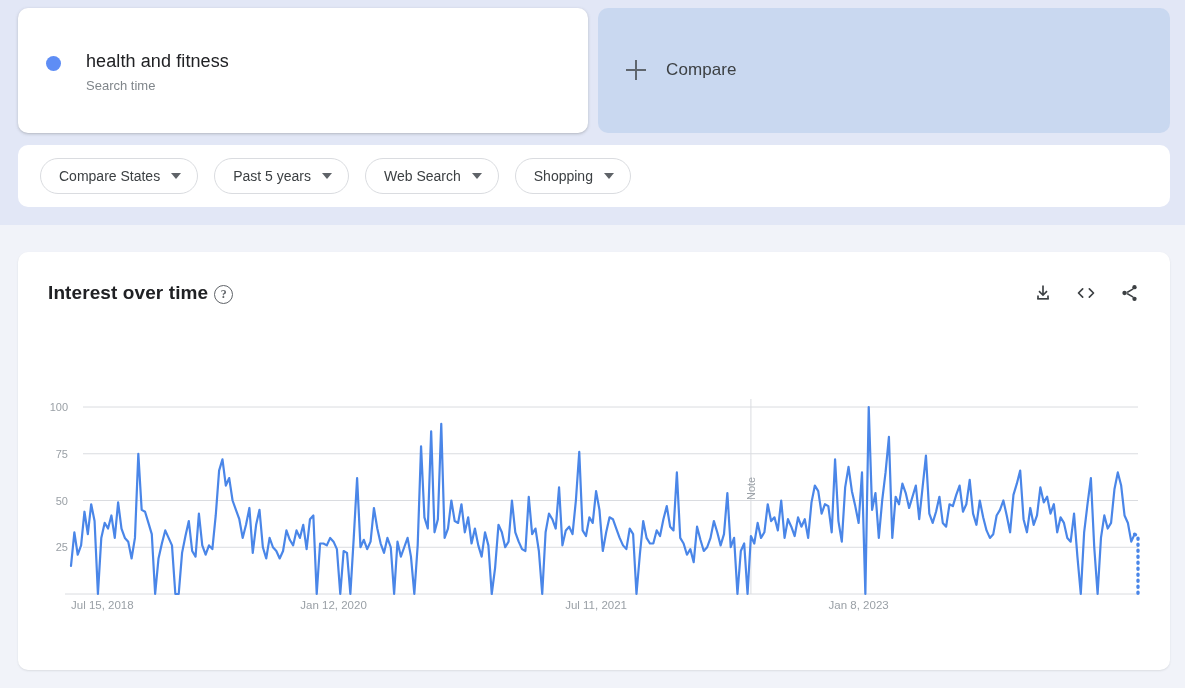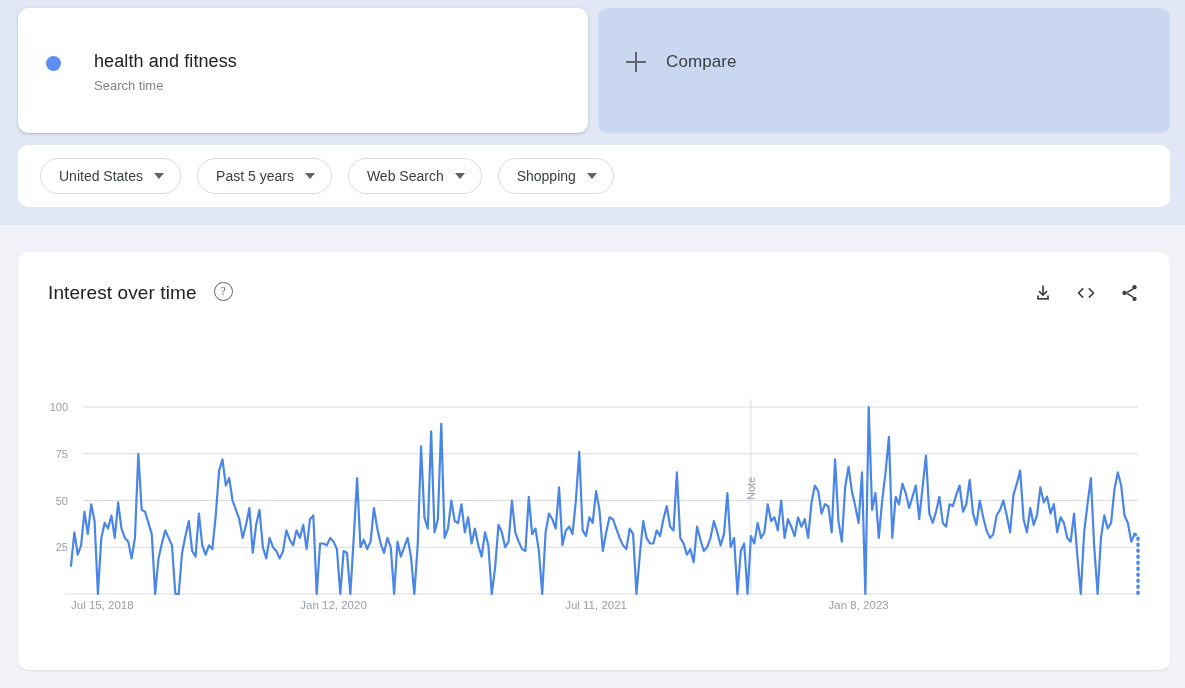--- a/index.html
+++ b/index.html
@@ -29,21 +29,21 @@
   }
   .term-card {
     width: 570px; height: 125px;
     background: #ffffff;
     border-radius: 10px;
     box-shadow: 0 1px 2px rgba(60,64,67,.18), 0 1px 3px 1px rgba(60,64,67,.08);
     position: relative;
   }
   .term-inner {
     position: absolute; left: 28px; top: 42px;
-    display: flex; align-items: flex-start; gap: 12px;
+    display: flex; align-items: flex-start; gap: 4px;
   }
   .dot {
     width: 15px; height: 15px; border-radius: 50%;
     background: #5e8df5; margin-top: 6px;
   }
   .term-texts { margin-left: 21px; }
   .term-title {
     font-size: 18px; color: #202124; line-height: 22px; letter-spacing: .1px;
   }
   .term-sub {
@@ -51,21 +51,21 @@
   }
 
   .compare-card {
     width: 572px; height: 125px;
     background: #c9d8f0;
     border-radius: 10px;
     position: relative;
     cursor: pointer;
   }
   .compare-inner {
-    position: absolute; left: 28px; top: 44px;
+    position: absolute; left: 28px; top: 52px;
     display: flex; align-items: center; gap: 20px;
   }
   .plus-icon {
     width: 20px; height: 20px; position: relative; opacity: .75;
   }
   .plus-icon:before, .plus-icon:after {
     content: ""; position: absolute; background: #3c4043;
   }
   .plus-icon:before { left: 0; top: 9px; width: 20px; height: 1.6px; }
   .plus-icon:after { top: 0; left: 9px; height: 20px; width: 1.6px; }
@@ -97,21 +97,21 @@
   .chart-card {
     position: absolute; left: 18px; top: 252px;
     width: 1152px; height: 418px;
     background: #ffffff; border-radius: 10px;
     box-shadow: 0 1px 2px rgba(60,64,67,.12);
   }
   .chart-head {
     position: absolute; left: 30px; top: 30px; right: 30px;
     display: flex; align-items: center; justify-content: space-between;
   }
-  .chart-title-wrap { display: flex; align-items: flex-start; gap: 17px; }
+  .chart-title-wrap { display: flex; align-items: flex-end; gap: 6px; font-weight: bold; }
   .chart-title { font-size: 19px; color: #202124; letter-spacing: .1px; }
   .help-icon {
     width: 19px; height: 19px; border: 1.5px solid #5f6368; border-radius: 50%;
     font-size: 12px; color: #5f6368; line-height: 16px; text-align: center;
     cursor: pointer; font-family: "Liberation Serif", serif;
   }
   .head-actions { display: flex; align-items: center; gap: 22px; }
   .act { cursor: pointer; display: block; }
 
   
@@ -146,21 +146,21 @@
     <div class="compare-card">
       <div class="compare-inner">
         <span class="plus-icon"></span>
         <span class="compare-label">Compare</span>
       </div>
     </div>
   </div>
 
   <div class="filter-bar">
     <div class="chip">
-      <span class="chip-label">United States</span>
+      <span class="chip-label">Compare States</span>
       <span class="caret"></span>
     </div>
     <div class="chip">
       <span class="chip-label">Past 5 years</span>
       <span class="caret"></span>
     </div>
     <div class="chip">
       <span class="chip-label">Web Search</span>
       <span class="caret"></span>
     </div>

